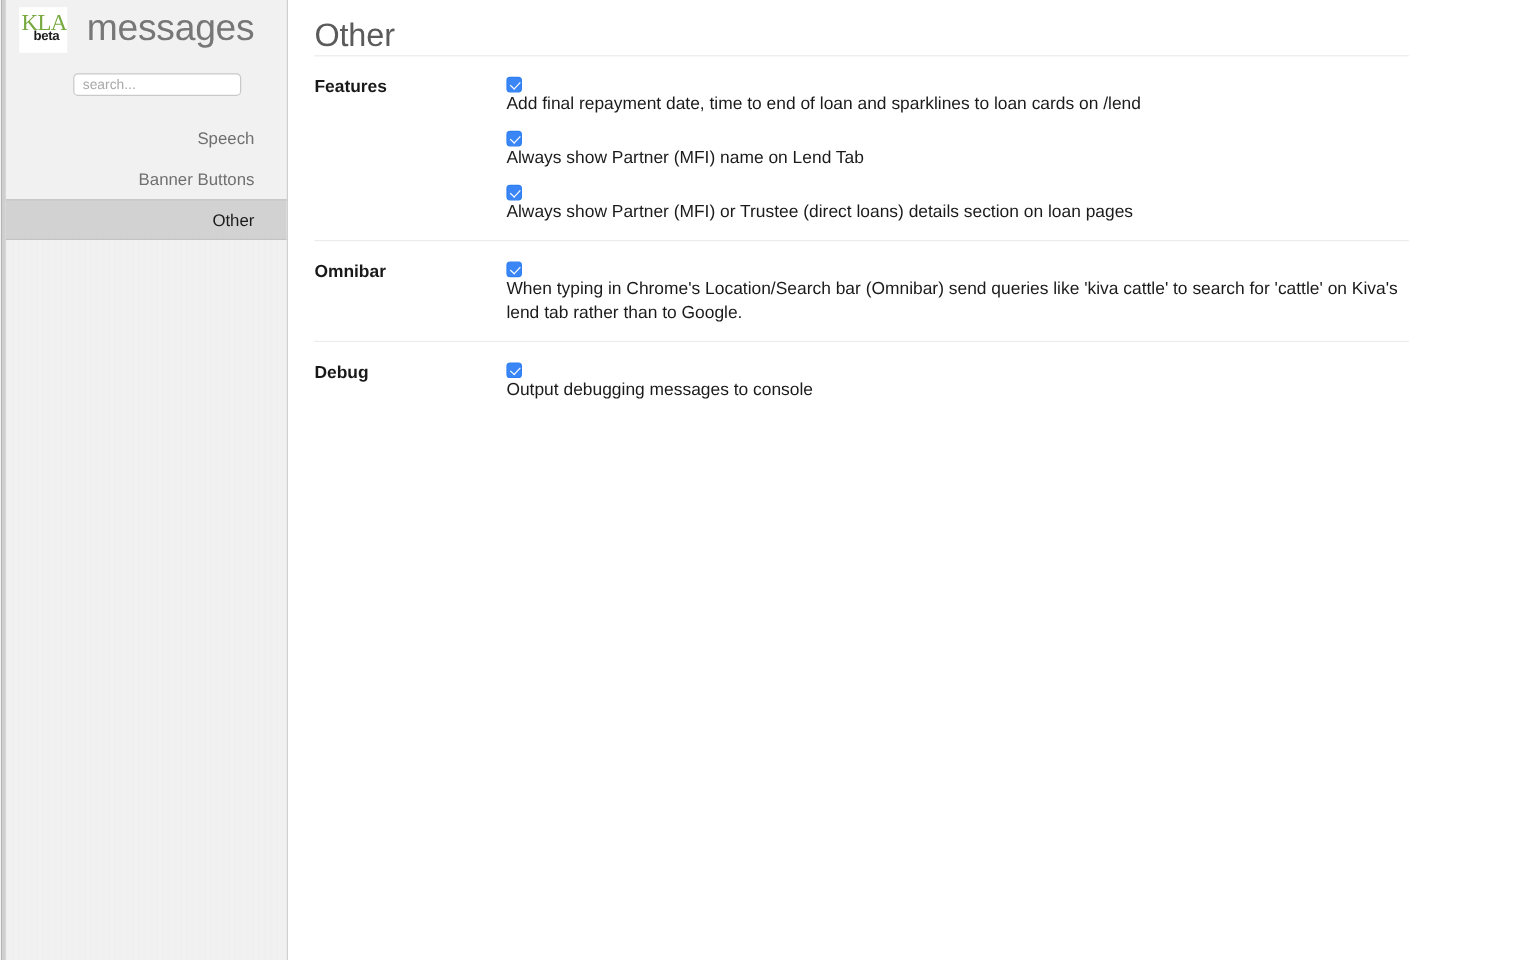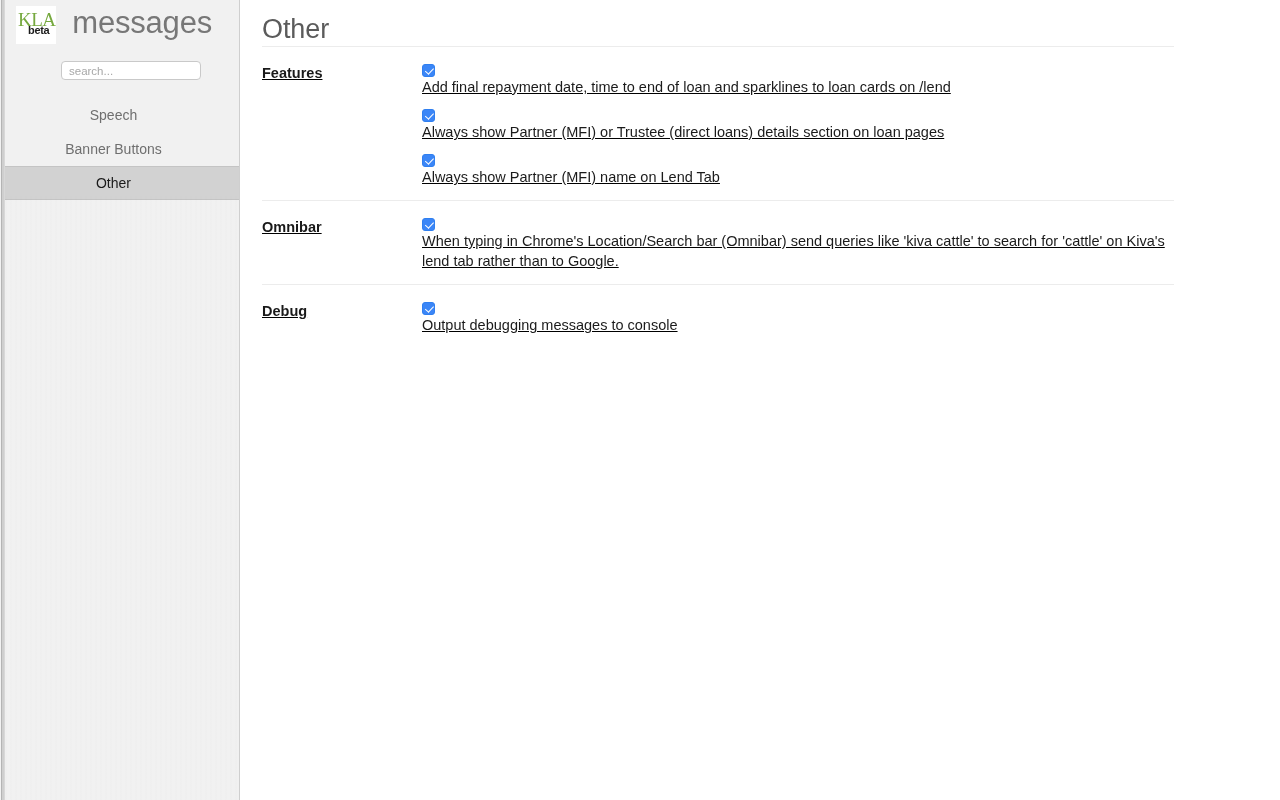--- a/index.html
+++ b/index.html
@@ -108,21 +108,21 @@
     font-size: 11.5px;
     color: #333;
     padding: 0 7px;
     outline: none;
     vertical-align: top;
   }
   .search-input::placeholder { color: #a8a8a8; }
 
   .nav { margin-top: 18px; }
   .nav-item {
-    text-align: center;
+    text-align: right;
     padding: 8px 27px 8px 10px;
     font-size: 14px;
     color: #6f6f6f;
     line-height: 16px;
     cursor: pointer;
     user-select: none;
     border-top: 1px solid transparent;
     border-bottom: 1px solid transparent;
   }
   .nav-item.active {
@@ -167,21 +167,20 @@
     height: 1px;
     background: #ececec;
     margin-left: 22px;
     width: 912px;
   }
 
   .section {
     display: flex;
     align-items: flex-start;
     padding: 14px 0 13px 22px;
-    text-decoration: underline;
   }
 
   .section-label {
     width: 160px;
     min-width: 160px;
     font-size: 14.5px;
     font-weight: bold;
     color: #191919;
     line-height: 20px;
     padding-top: 2px;
@@ -274,25 +273,25 @@
 
     <section class="section">
       <div class="section-label">Features</div>
       <div class="options">
         <div class="option-row">
           <input type="checkbox" class="cb" checked="" style="">
           <label class="option-label">Add final repayment date, time to end of loan and sparklines to loan cards on /lend</label>
         </div>
         <div class="option-row">
           <input type="checkbox" class="cb" checked="" style="">
+          <label class="option-label">Always show Partner (MFI) name on Lend Tab</label>
+        </div>
+        <div class="option-row">
+          <input type="checkbox" class="cb" checked="" style="">
           <label class="option-label">Always show Partner (MFI) or Trustee (direct loans) details section on loan pages</label>
-        </div>
-        <div class="option-row">
-          <input type="checkbox" class="cb" checked="" style="">
-          <label class="option-label">Always show Partner (MFI) name on Lend Tab</label>
         </div>
       </div>
     </section>
 
     <div class="divider"></div>
 
     <section class="section">
       <div class="section-label">Omnibar</div>
       <div class="options">
         <div class="option-row">

